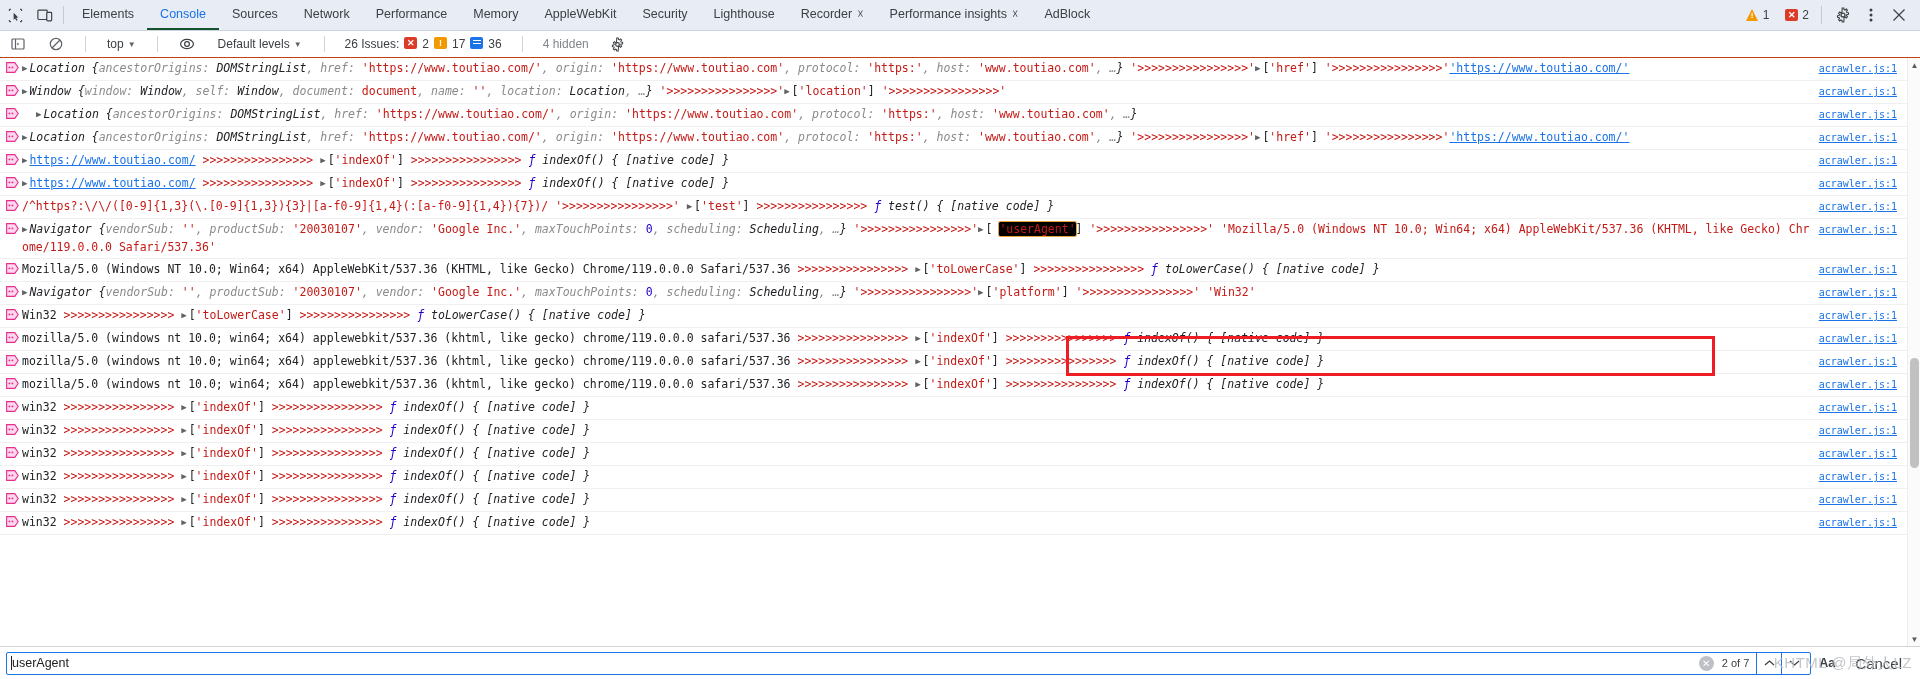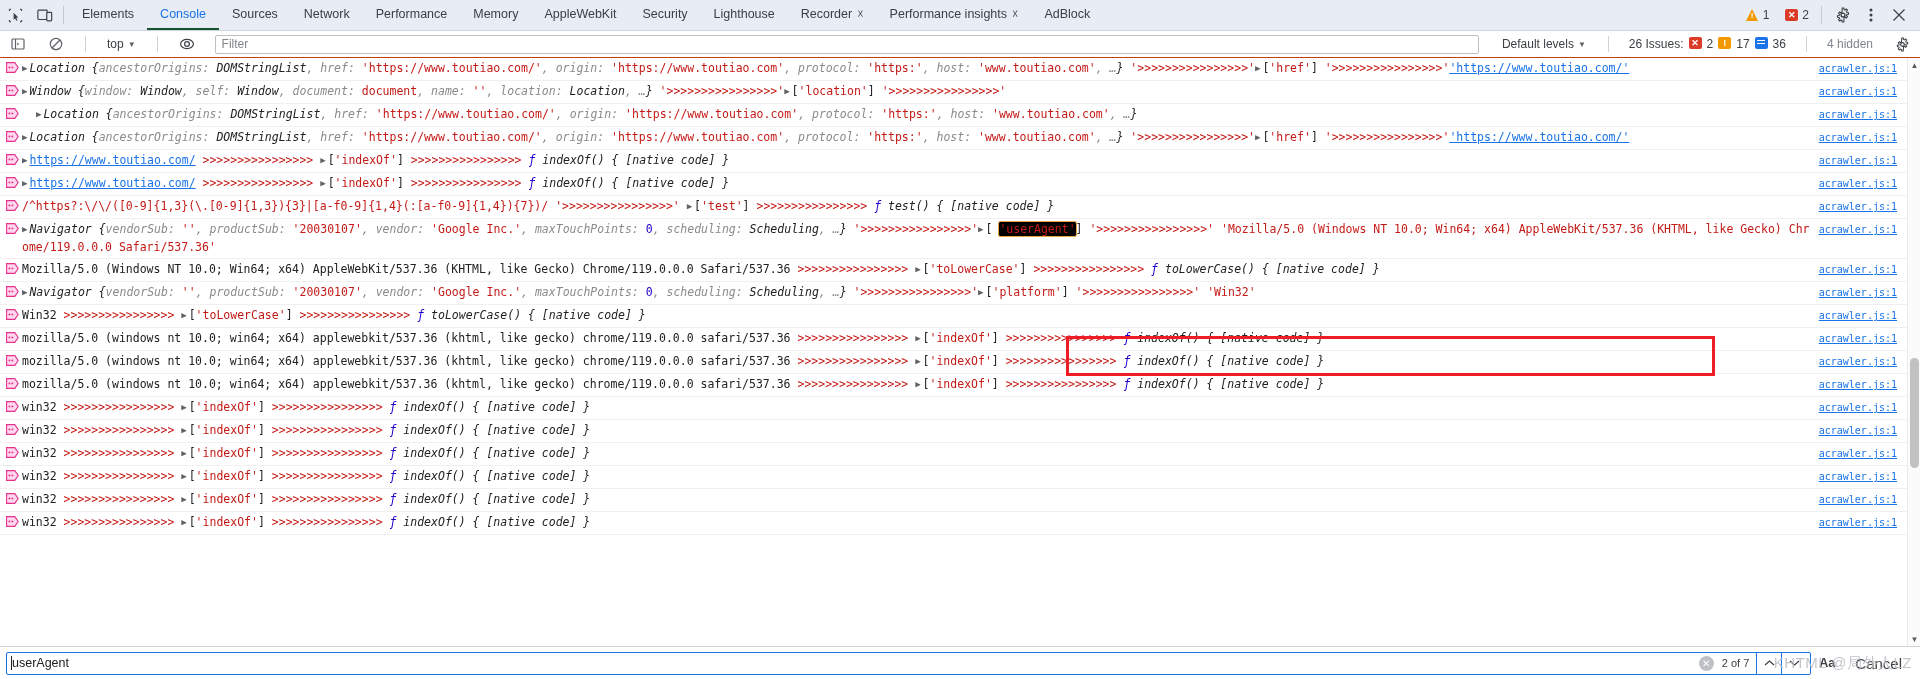--- a/index.html
+++ b/index.html
@@ -394,23 +394,20 @@
     <div class="ctx-select">
       <span>top</span>
       <span class="caret-dn">▼</span>
     </div>
     <div class="fb-sep"></div>
     <div class="fb-btn">
       <svg width="16" height="14" viewBox="0 0 16 14">
         <ellipse cx="8" cy="7" rx="6.4" ry="4.6" fill="none" stroke="#3c4043" stroke-width="1.2"></ellipse>
         <circle cx="8" cy="7" r="2.4" fill="none" stroke="#3c4043" stroke-width="1.2"></circle>
       </svg>
-    </div>
-    <div class="filter-input">
-      <span>Filter</span>
     </div>
     <div class="levels">
       <span>Default levels</span>
       <span class="caret-dn">▼</span>
     </div>
     <div class="fb-sep"></div>
     <div class="issues">
       <span>26 Issues:</span>
       <span class="ico-err">✕</span>
       <span>2</span>

